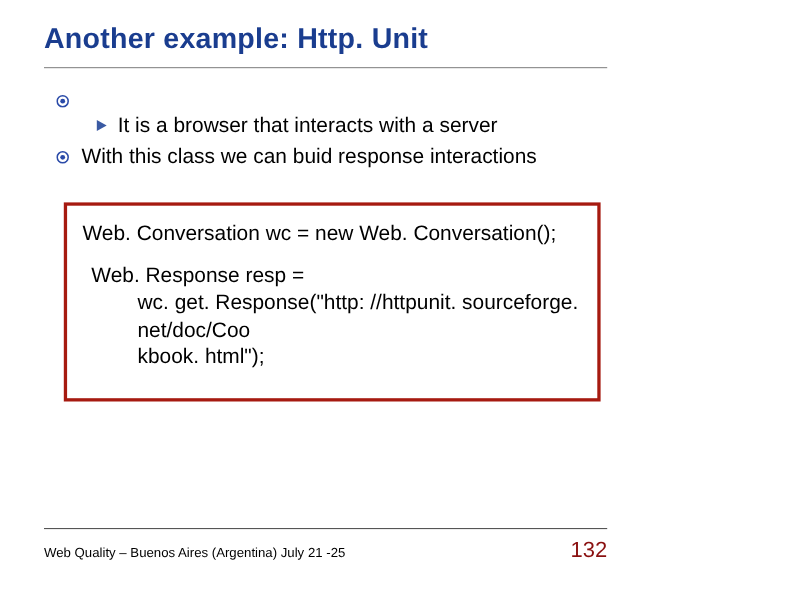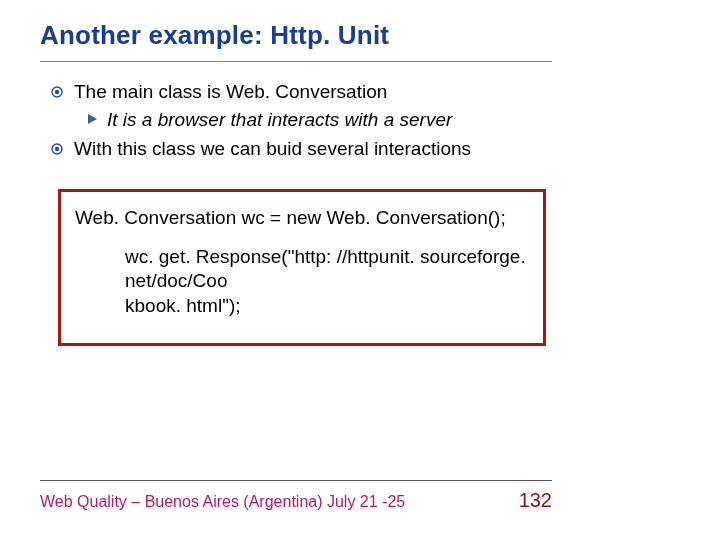--- a/index.html
+++ b/index.html
@@ -2,69 +2,69 @@
 <html><head>
 <meta charset="utf-8">
 <style>
   * { margin: 0; padding: 0; box-sizing: border-box; }
   html, body { width: 720px; height: 540px; background: #fff; font-family: "Trebuchet MS", Verdana, sans-serif; color: #000; }
   .slide { position: relative; width: 592px; height: 540px; padding: 20px 40px 16px 40px; }
   .title { color: #1a3d8f; font-size: 26px; font-weight: bold; padding-bottom: 10px; border-bottom: 1px solid #888; margin-bottom: 18px; letter-spacing: 0.2px; }
   .body { font-size: 19px; line-height: 1.28; }
   .b-item { display: flex; align-items: flex-start; margin-bottom: 4px; }
   .b-item.level1 { margin-left: 10px; }
-  .b-item.level2 { margin-left: 48px; font-style: italic; }
+  .b-item.level2 { margin-left: 48px; }
   .bullet-dot { display: inline-flex; align-items: center; justify-content: center; width: 14px; height: 14px; margin-top: 5px; margin-right: 10px; flex: none; }
   .bullet-dot svg { display:block; }
   .arrow { width: 0; height: 0; border-top: 5px solid transparent; border-bottom: 5px solid transparent; border-left: 9px solid #3a5aa3; margin-top: 6px; margin-right: 10px; flex: none; }
   .code-box { border: 3px solid #a61a10; margin: 28px 6px 0 18px; padding: 14px 14px 10px 14px; font-size: 19px; line-height: 1.3; }
   .code-para { margin-bottom: 14px; }
   .code-para.indent { padding-left: 8px; }
   .code-cont { padding-left: 42px; }
   .footer { position: absolute; bottom: 28px; left: 40px; right: 40px; border-top: 1px solid #555; padding-top: 8px; display: flex; justify-content: space-between; align-items: baseline; }
-  .footer-text { color: #be185d; font-size: 16px; }
+  .footer-text { color: #000000; font-size: 12px; }
   .footer-num  { color: #8a1010; font-size: 20px; }
 </style>
 </head>
 <body>
 
 <div class="slide">
 
   <div class="title">Another example: Http. Unit</div>
 
   <div class="body">
 
     <div class="b-item level1">
       <span class="bullet-dot">
         <svg width="12" height="12" viewBox="0 0 12 12">
             <circle cx="6" cy="6" r="5" fill="none" stroke="#2a4aa8" stroke-width="1.4"></circle>
             <circle cx="6" cy="6" r="2.2" fill="#2a4aa8"></circle>
           </svg>
       </span>
-      <span>The main class is Web. Conversation</span>
     </div>
 
     <div class="b-item level2">
       <span class="arrow"></span>
       <span>It is a browser that interacts with a server</span>
     </div>
 
     <div class="b-item level1">
       <span class="bullet-dot">
         <svg width="12" height="12" viewBox="0 0 12 12">
             <circle cx="6" cy="6" r="5" fill="none" stroke="#2a4aa8" stroke-width="1.4"></circle>
             <circle cx="6" cy="6" r="2.2" fill="#2a4aa8"></circle>
           </svg>
       </span>
-      <span>With this class we can buid several interactions</span>
+      <span>With this class we can buid response interactions</span>
     </div>
 
     <div class="code-box">
       <div class="code-para">Web. Conversation wc = new Web. Conversation();</div>
       <div class="code-para indent">
+        <div>Web. Response resp =</div>
         <div class="code-cont">wc. get. Response("http: //httpunit. sourceforge. net/doc/Coo</div>
         <div class="code-cont">kbook. html");</div>
       </div>
     </div>
 
   </div>
 
   <div class="footer">
     <span class="footer-text">Web Quality – Buenos Aires (Argentina) July 21 -25</span>
     <span class="footer-num">132</span>

